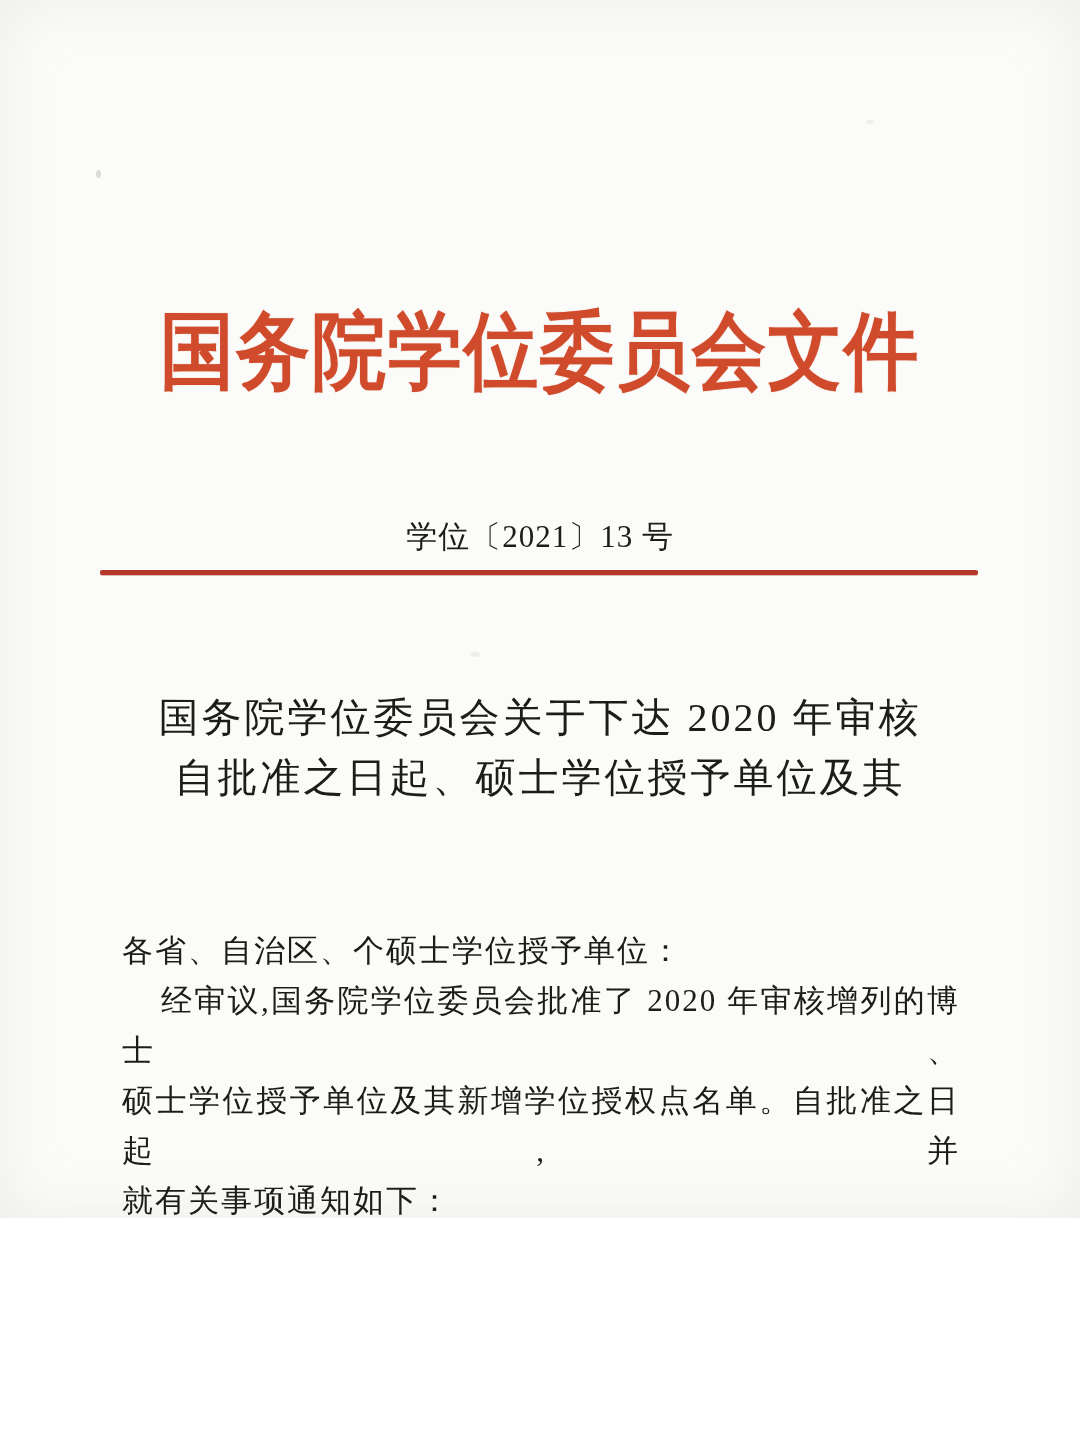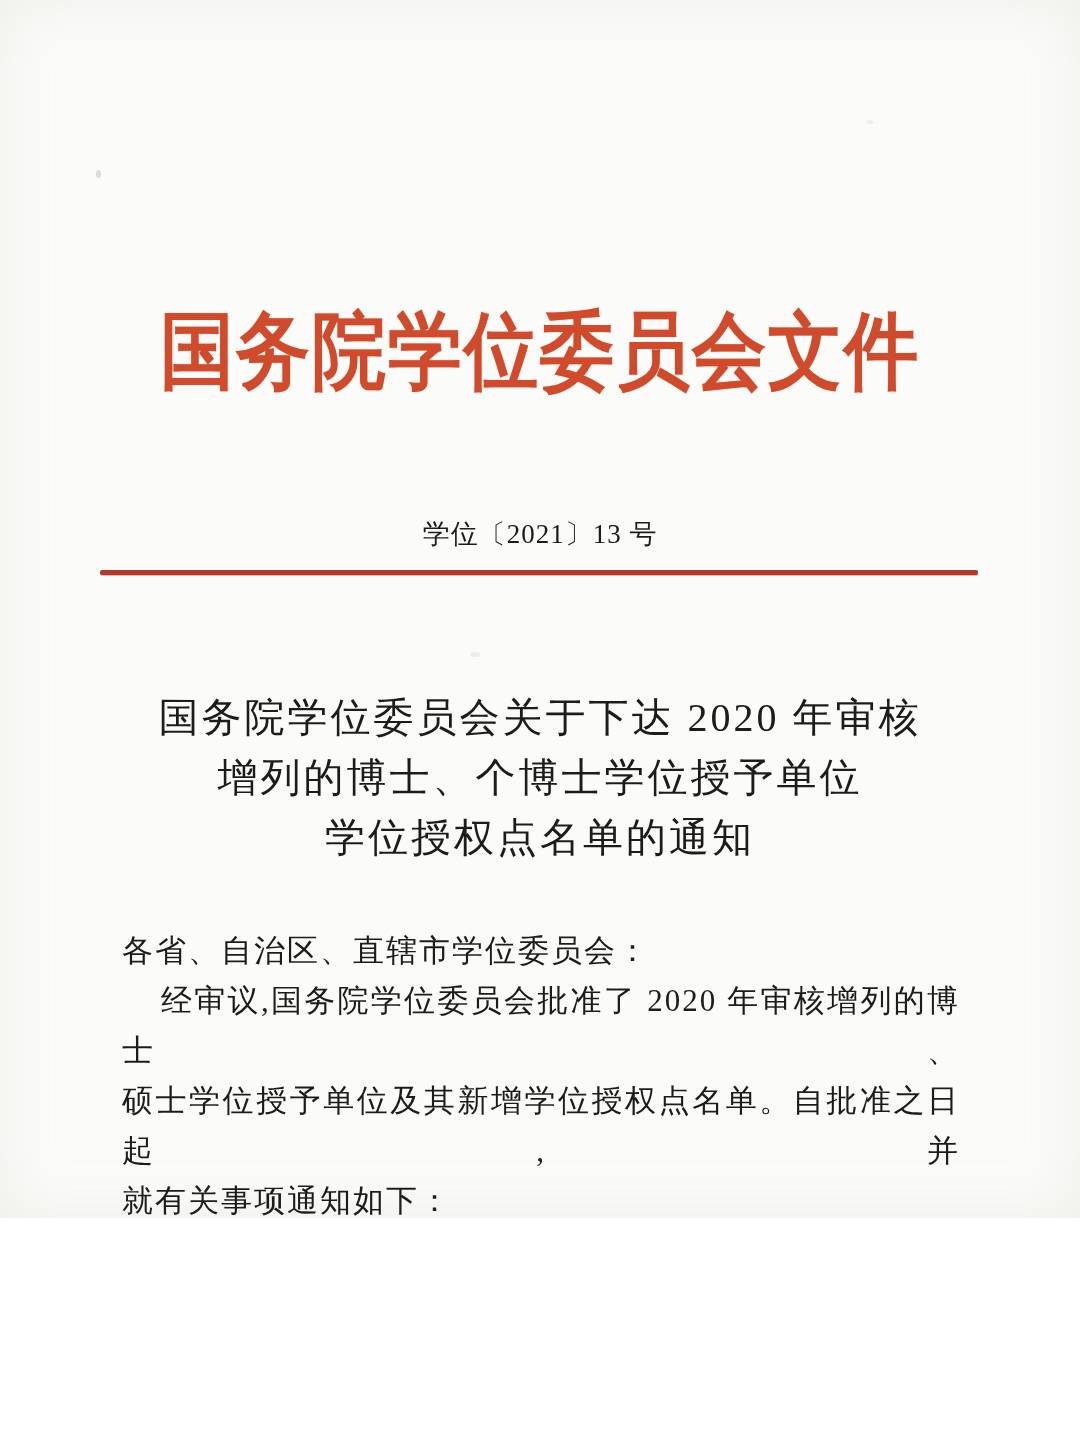--- a/index.html
+++ b/index.html
@@ -33,21 +33,21 @@
     line-height: 1.05;
     white-space: nowrap;
     transform: scaleY(1.14);
     transform-origin: top center;
     text-shadow: 0 0 1px rgba(208,74,44,0.55);
   }
   .doc-number {
     position: absolute;
     top: 516px; left: 0; width: 100%;
     text-align: center;
-    font-size: 27px;
+    font-size: 31px;
     letter-spacing: 1px;
     font-weight: 500;
   }
   .red-rule {
     position: absolute;
     top: 570px; left: 100px;
     width: 878px; height: 5px;
     background: var(--rule-red);
     border-radius: 2px;
     box-shadow: 0 1px 0 rgba(181,56,42,0.35);
@@ -100,26 +100,25 @@
 <div class="page">
 
   <div class="header-title">国务院学位委员会文件</div>
 
   <div class="doc-number">学位〔2021〕13 号</div>
 
   <div class="red-rule"></div>
 
   <div class="title-block">
     <div class="title-line">国务院学位委员会关于下达 2020 年审核</div>
-    <div class="title-line">增列的博士、个博士学位授予单位</div>
-    <div class="title-line">学位授权点名单的通知</div>
+    <div class="title-line">自批准之日起、硕士学位授予单位及其</div>
   </div>
 
   <div class="body-block">
-    <div class="body-line">各省、自治区、直辖市学位委员会：</div>
+    <div class="body-line">各省、自治区、个硕士学位授予单位：</div>
     <div class="body-line full indent">经审议,国务院学位委员会批准了 2020 年审核增列的博士、</div>
     <div class="body-line full">硕士学位授予单位及其新增学位授权点名单。自批准之日起,并</div>
     <div class="body-line">就有关事项通知如下：</div>
     <div class="body-line full">学院等 25 个硕士学位授予单位(见附件 1),自批准之日起,可开</div>
     <div class="body-line">展研究生培养工作。</div>
 
   </div>
 
   <div class="page-number">— 1 —</div>
 

